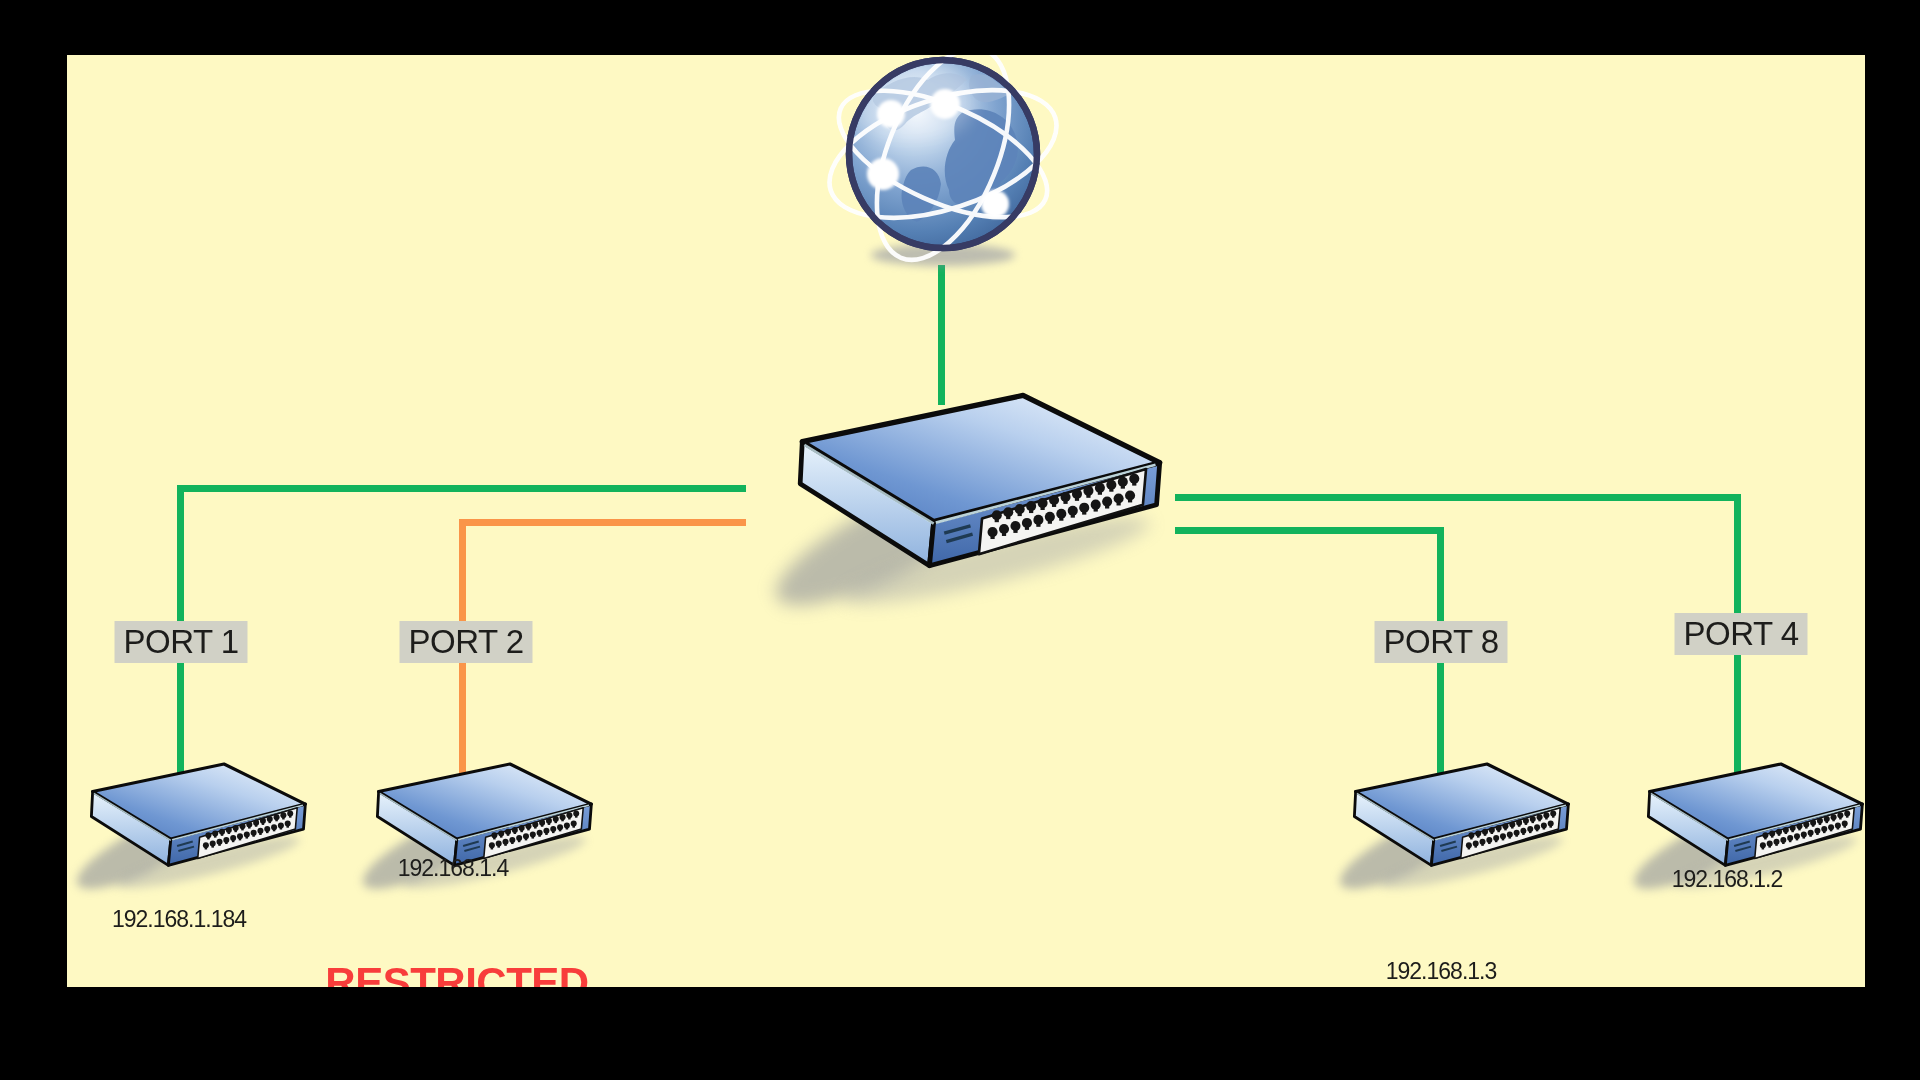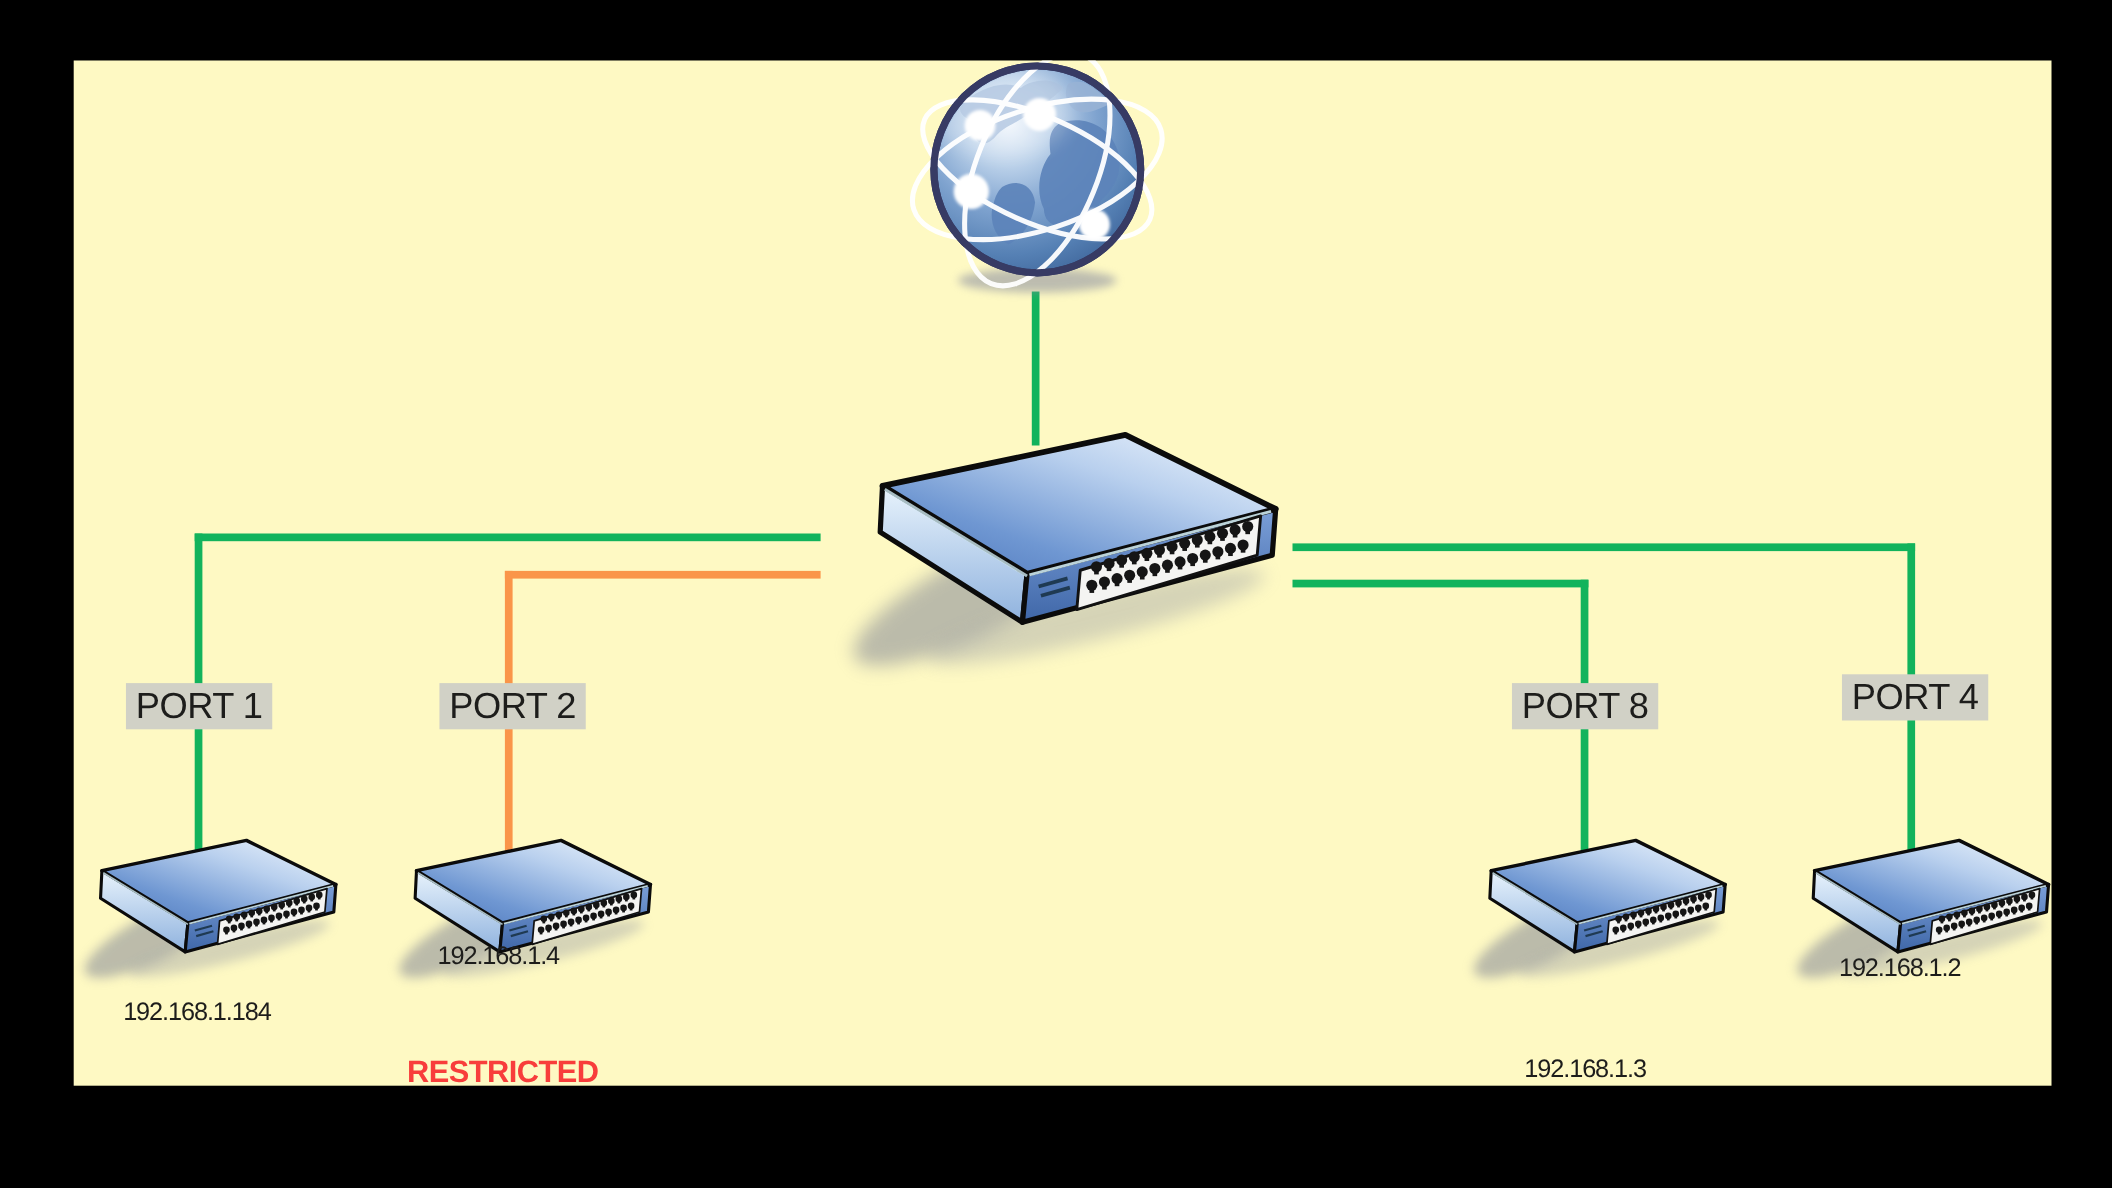--- a/index.html
+++ b/index.html
@@ -26,21 +26,21 @@
     font-size:33px;line-height:1.1;letter-spacing:-0.5px;
     color:#1d1d1b;white-space:nowrap;
   }
   .ip-label{
     position:absolute;transform:translateX(-50%);
     font-size:23px;line-height:1.1;letter-spacing:-1px;
     color:#1d1d1b;white-space:nowrap;
   }
   .restricted-label{
     position:absolute;transform:translateX(-50%);
-    font-size:28px;line-height:1.1;font-weight:700;letter-spacing:-0.5px;
+    font-size:42px;line-height:1.1;font-weight:700;letter-spacing:-0.5px;
     color:#f83d3b;white-space:nowrap;
   }
   svg{position:absolute;overflow:visible;}
   .defs-holder{position:absolute;width:0;height:0;}
 </style>
 </head>
 <body>
 
 <svg class="defs-holder" aria-hidden="true">
   <defs>

